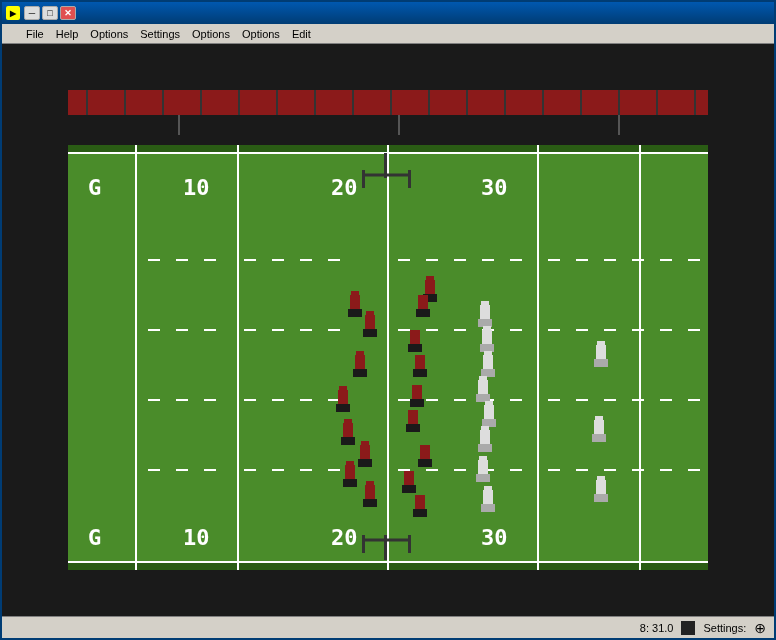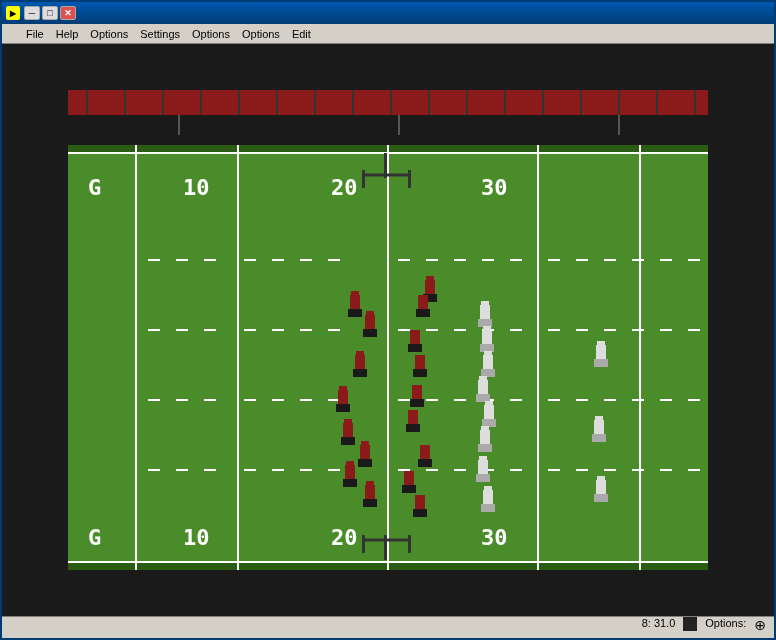--- a/index.html
+++ b/index.html
@@ -162,21 +162,21 @@
       bottom: 0;
       background: #4a8c2a;
     }
 
     
     .status-bar {
       height: 22px;
       background: #d4d0c8;
       border-top: 1px solid #808080;
       display: flex;
-      align-items: flex-start;
+      align-items: center;
       padding: 0 8px;
       justify-content: flex-end;
       flex-shrink: 0;
       gap: 8px;
     }
     .status-text {
       font-size: 11px;
       color: #000;
     }
     .joystick-icon {
@@ -510,16 +510,16 @@
             <rect x="0" y="14" width="14" height="8" fill="#1a1a1a"></rect>
           </g>
         </svg>
       </div>
     </div>
   </div>
 
   <div class="status-bar">
     <span class="status-text">8: 31.0</span>
     <span class="speed-indicator"></span>
-    <span class="status-text">Options:</span>
+    <span class="status-text">Settings:</span>
     <span class="joystick-icon">⊕</span>
   </div>
 </div>
 
 </body></html>

